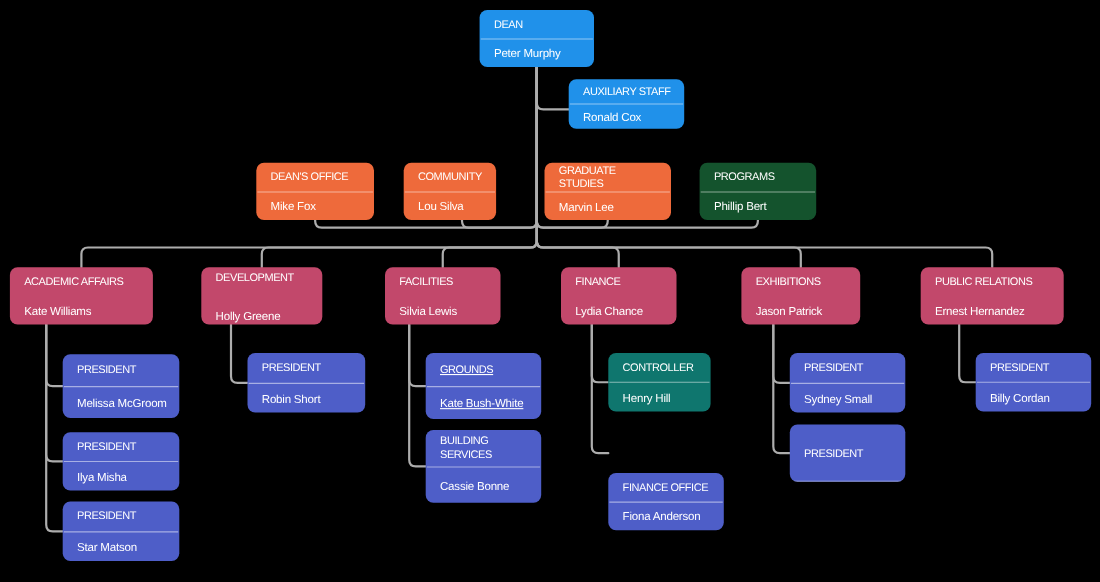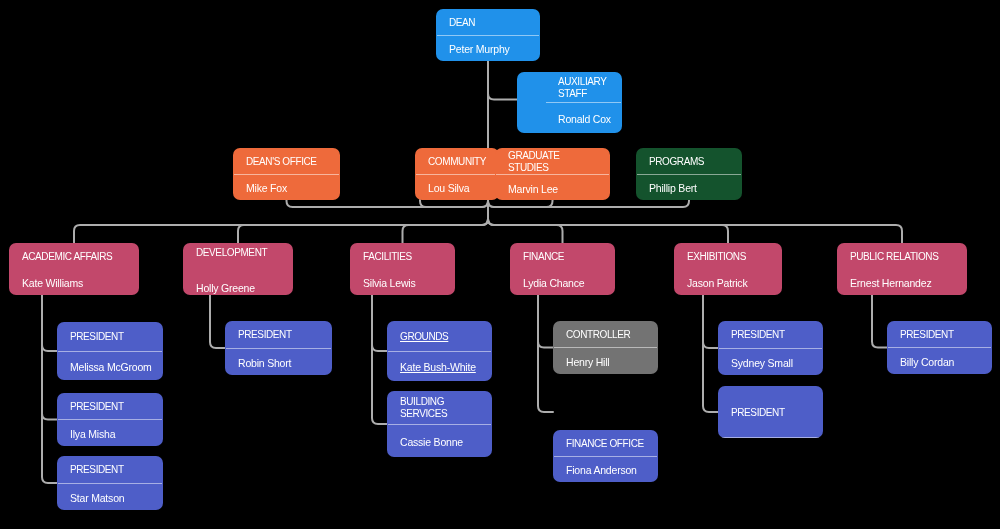--- a/index.html
+++ b/index.html
@@ -83,31 +83,31 @@
       <path d="M 538 295 L 538 406 Q 538 412 544 412 L 553 412" stroke="#adadad"></path>
       <path d="M 703 295 L 703 342 Q 703 348 709 348 L 718 348" stroke="#adadad"></path>
       <path d="M 703 295 L 703 406 Q 703 412 709 412 L 718 412" stroke="#adadad"></path>
       <path d="M 872 295 L 872 341.5 Q 872 347.5 878 347.5 L 887 347.5" stroke="#adadad"></path>
     </svg>
     <div class="node" style="left: 436px; top: 9px; width: 104px; height: 52px; background: rgb(32, 145, 234);">
       <div class="sec ntitle">DEAN</div>
       <div class="ndiv"></div>
       <div class="sec nname">Peter Murphy</div>
     </div>
-    <div class="node" style="left: 517px; top: 72px; width: 105px; height: 61px; background: rgb(32, 145, 234); padding-left: 28px;">
+    <div class="node" style="left: 517px; top: 72px; width: 105px; height: 45px; background: rgb(32, 145, 234);">
       <div class="sec ntitle">AUXILIARY STAFF</div>
       <div class="ndiv"></div>
       <div class="sec nname">Ronald Cox</div>
     </div>
     <div class="node" style="left: 233px; top: 148px; width: 107px; height: 52px; background: rgb(238, 106, 59);">
       <div class="sec ntitle">DEAN'S OFFICE</div>
       <div class="ndiv"></div>
       <div class="sec nname">Mike Fox</div>
     </div>
-    <div class="node" style="left: 367px; top: 148px; width: 84px; height: 52px; background: rgb(238, 106, 59); margin-left: 48px;">
+    <div class="node" style="left: 367px; top: 148px; width: 84px; height: 52px; background: rgb(238, 106, 59);">
       <div class="sec ntitle">COMMUNITY</div>
       <div class="ndiv"></div>
       <div class="sec nname">Lou Silva</div>
     </div>
     <div class="node" style="left: 495px; top: 148px; width: 115px; height: 52px; background: rgb(238, 106, 59);">
       <div class="sec ntitle">GRADUATE STUDIES</div>
       <div class="ndiv"></div>
       <div class="sec nname">Marvin Lee</div>
     </div>
     <div class="node" style="left: 636px; top: 148px; width: 106px; height: 52px; background: #14532d;">
@@ -162,21 +162,21 @@
     <div class="node" style="left: 387px; top: 321px; width: 105px; height: 60px; background: rgb(78, 94, 200); text-decoration: underline;">
       <div class="sec ntitle">GROUNDS</div>
       <div class="ndiv"></div>
       <div class="sec nname">Kate Bush-White</div>
     </div>
     <div class="node" style="left: 387px; top: 391px; width: 105px; height: 66px; background: rgb(78, 94, 200);">
       <div class="sec ntitle">BUILDING SERVICES</div>
       <div class="ndiv"></div>
       <div class="sec nname">Cassie Bonne</div>
     </div>
-    <div class="node" style="left: 553px; top: 321px; width: 105px; height: 53px; background: #737373;">
+    <div class="node" style="left: 553px; top: 321px; width: 93px; height: 53px; background: #0f766e;">
       <div class="sec ntitle">CONTROLLER</div>
       <div class="ndiv"></div>
       <div class="sec nname">Henry Hill</div>
     </div>
     <div class="node" style="left: 553px; top: 386px; width: 105px; height: 52px; background: rgb(78, 94, 200); margin-top: 44px;">
       <div class="sec ntitle">FINANCE OFFICE</div>
       <div class="ndiv"></div>
       <div class="sec nname">Fiona Anderson</div>
     </div>
     <div class="node" style="left: 718px; top: 321px; width: 105px; height: 54px; background: rgb(78, 94, 200);">

